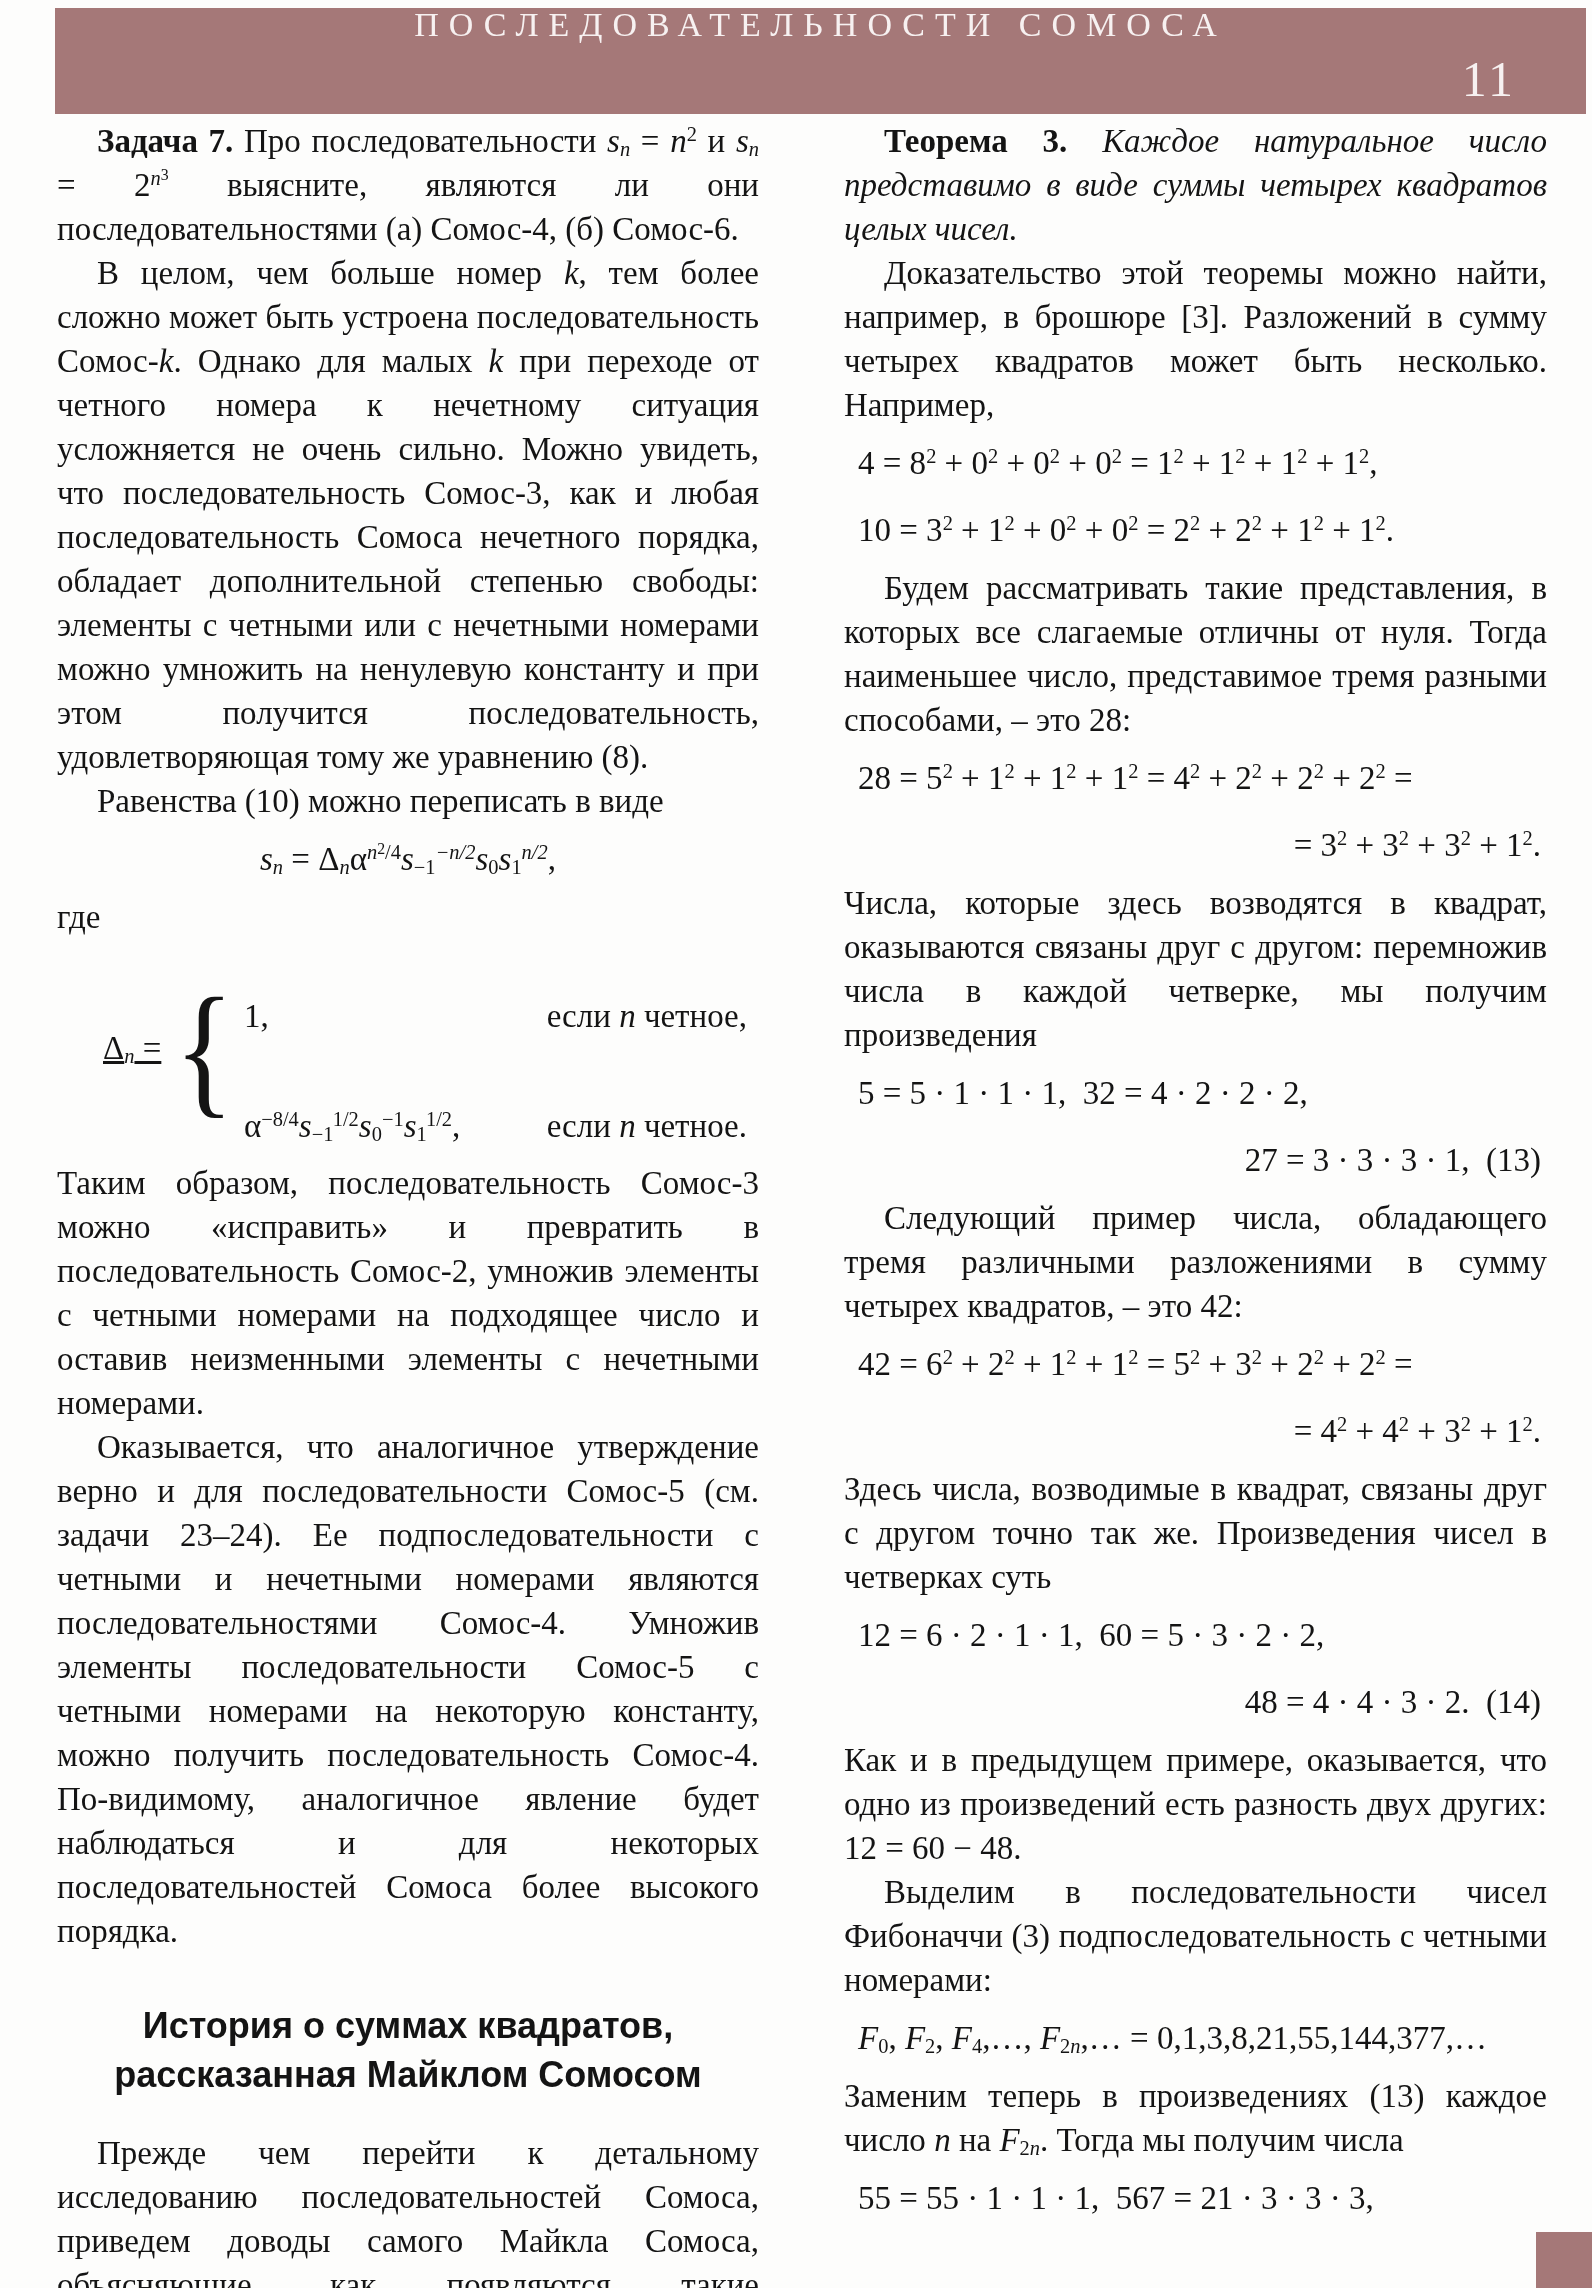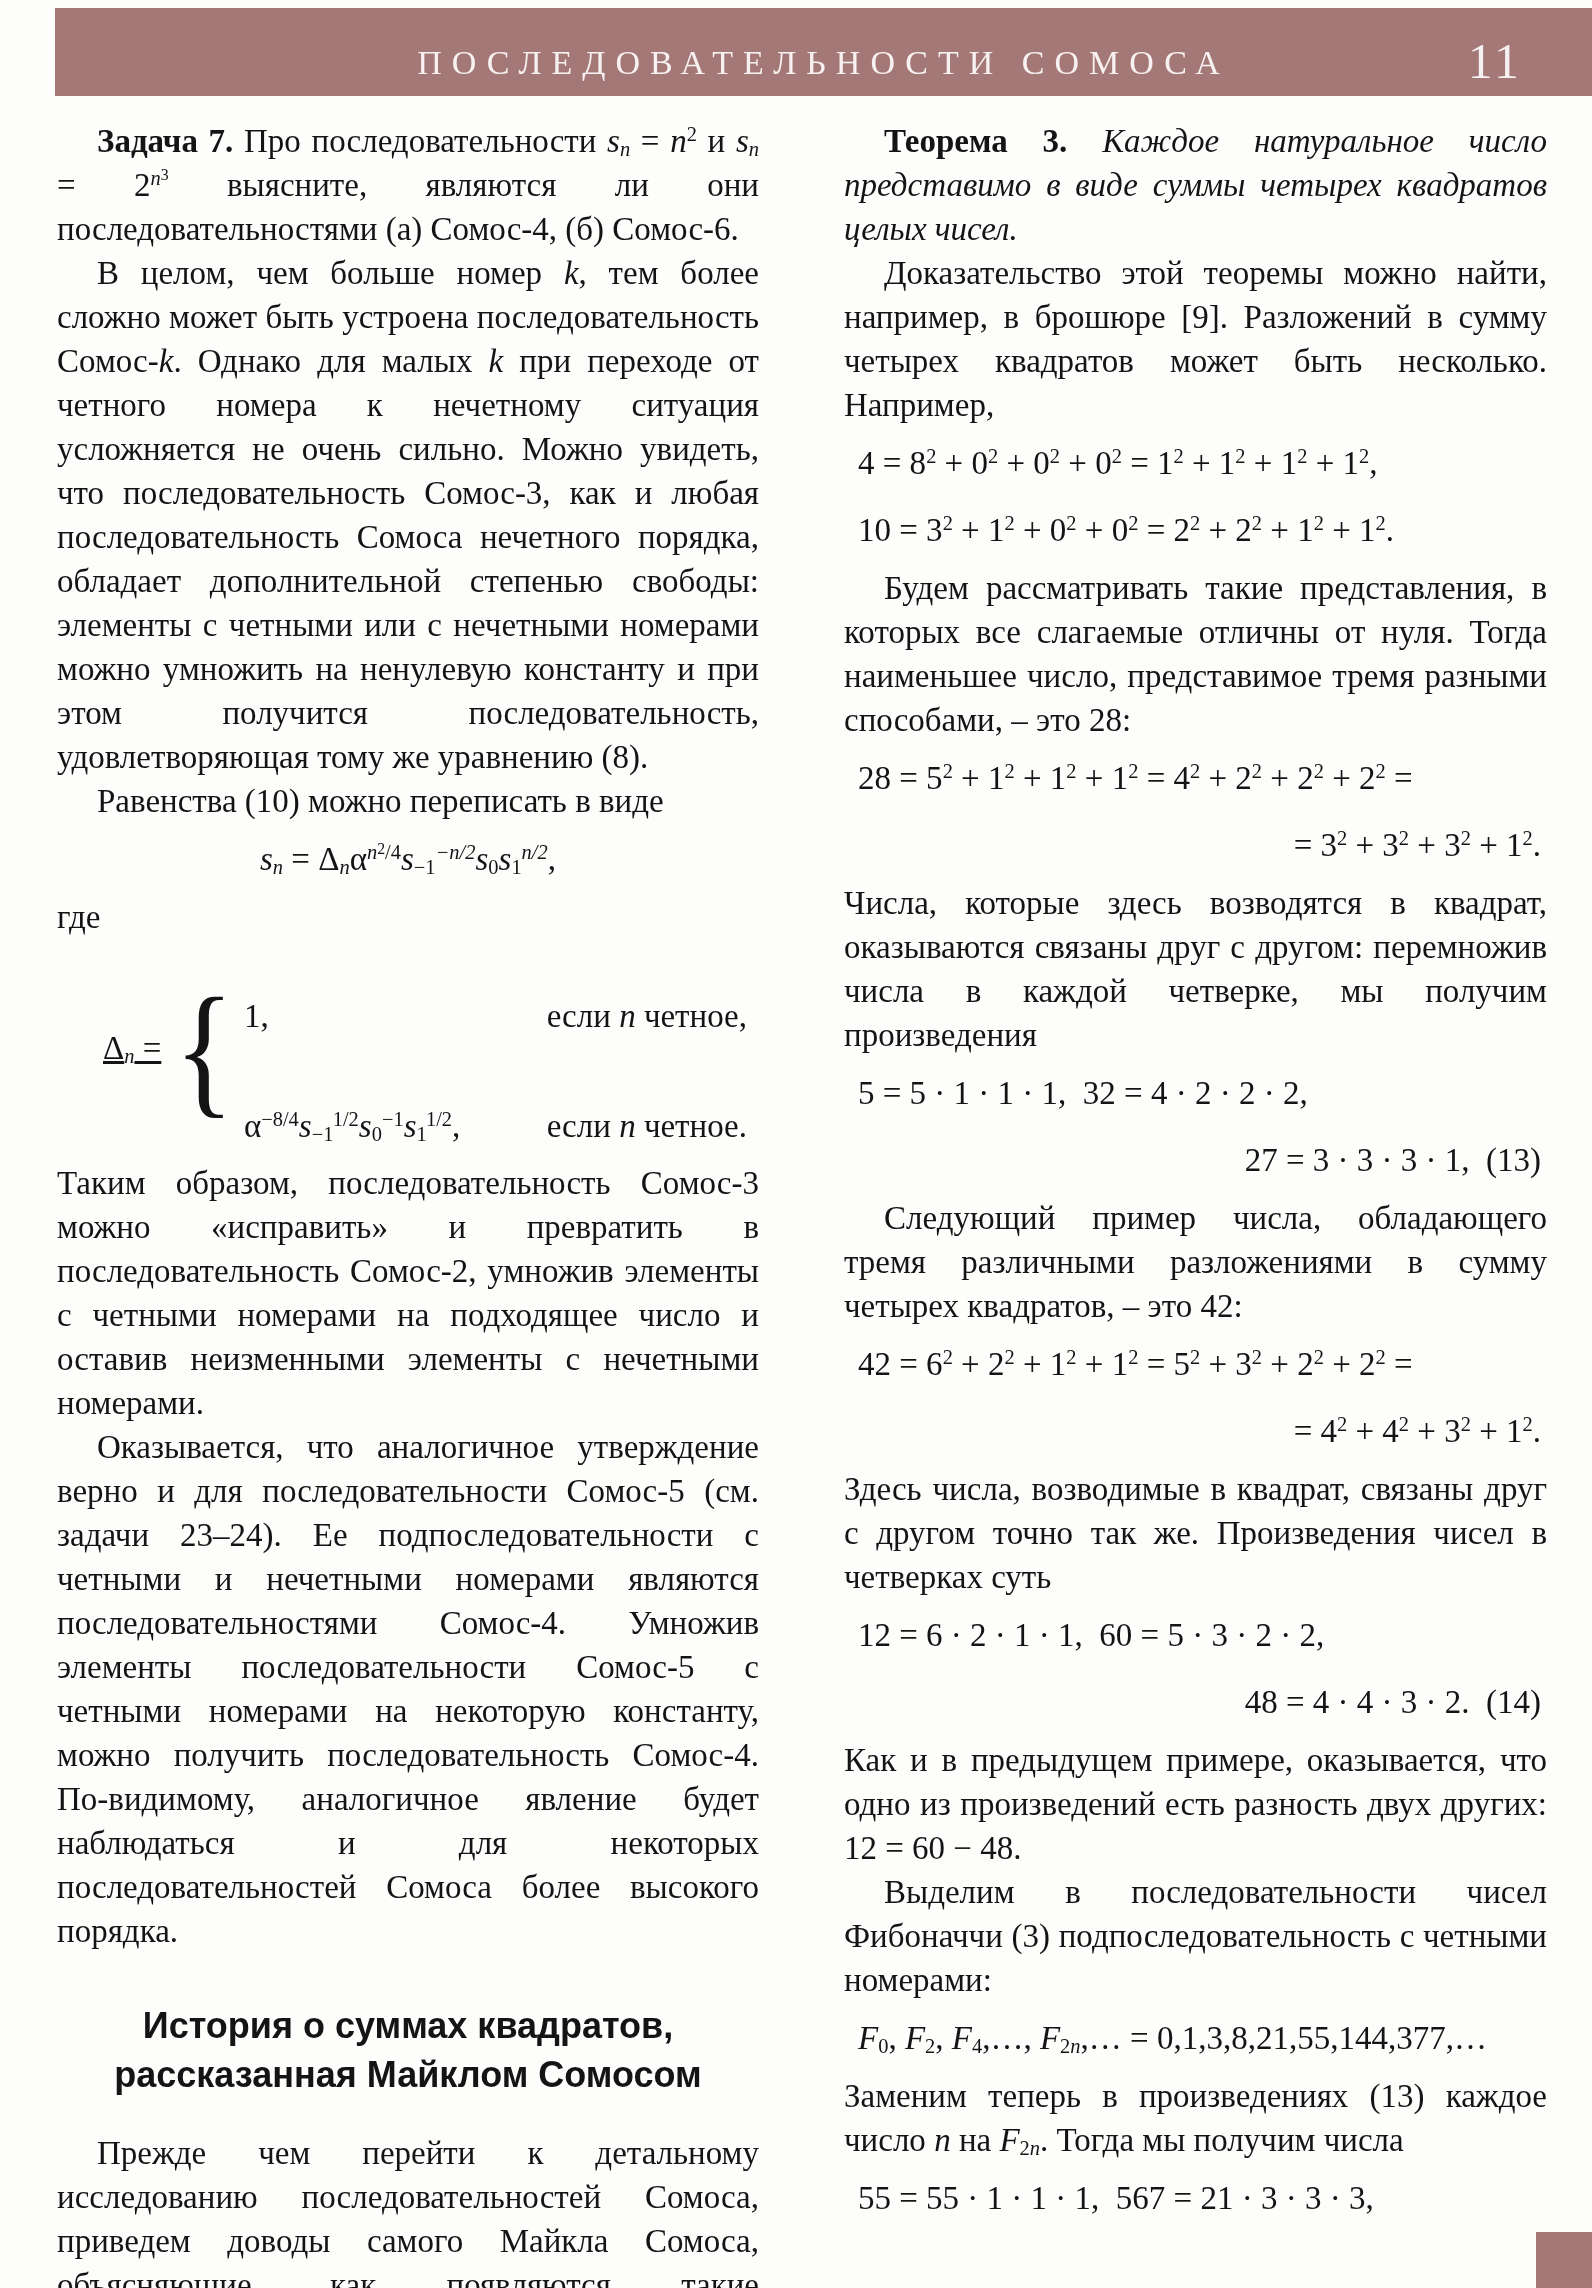--- a/index.html
+++ b/index.html
@@ -4,22 +4,22 @@
 <style>
   :root{
     --band:#a57878; --band-text:#f7f1f1; --ink:#141414; --paper:#fdfdfc;
   }
   html,body{margin:0;padding:0;}
   body{background:#ffffff;}
   .page{position:relative;width:1592px;height:2289px;background:var(--paper);
         overflow:hidden;font-family:"Liberation Serif",serif;color:var(--ink);}
 
   
-  .band{position:absolute;left:55px;top:8px;right:0;height:88px;background:var(--band);
-        display:flex;align-items:flex-end;justify-content:center;}
+  .band{position:absolute;left:55px;top:8px;right:6px;height:106px;background:var(--band);
+        display:flex;justify-content:center;}
   .band-title{color:var(--band-text);font-size:34px;letter-spacing:10px;
               line-height:1;padding-bottom:16px;white-space:nowrap;}
   .band-page{position:absolute;right:70px;bottom:10px;font-size:50px;
              color:var(--band-text);line-height:1;letter-spacing:3px;margin-left:12px;}
 
   
   .col{position:absolute;top:119px;font-size:33px;line-height:44px;
        text-align:justify;hyphens:auto;-webkit-hyphens:auto;}
   .col-left{left:57px;width:702px;}
   .col-right{left:844px;width:703px;}
@@ -82,21 +82,21 @@
       </div>
       <p class="body"><span>Таким образом, последовательность Сомос-3 можно «исправить» и превратить в последовательность Сомос-2, умножив элементы с четными номерами на подходящее число и оставив неизменными элементы с нечетными номерами.</span></p>
       <p class="body ind"><span>Оказывается, что аналогичное утверждение верно и для последовательности Сомос-5 (см. задачи 23–24). Ее подпоследовательности с четными и нечетными номерами являются последовательностями Сомос-4. Умножив элементы последовательности Сомос-5 с четными номерами на некоторую константу, можно получить последовательность Сомос-4. По-видимому, аналогичное явление будет наблюдаться и для некоторых последовательностей Сомоса более высокого порядка.</span></p>
       <h2 class="subhead">История о суммах квадратов,
 рассказанная Майклом Сомосом</h2>
       <p class="body ind"><span>Прежде чем перейти к детальному исследованию последовательностей Сомоса, приведем доводы самого Майкла Сомоса, объясняющие, как появляются такие последовательности, см. [3].</span></p>
       <p class="body ind"><span>Одним из классических результатов теории чисел является следующая теорема Лагранжа.</span></p>
     </section>
   <section class="col col-right">
       <p class="body ind"><span class="b">Теорема 3.</span><span class="i"> Каждое натуральное число представимо в виде суммы четырех квадратов целых чисел.</span></p>
-      <p class="body ind"><span>Доказательство этой теоремы можно найти, например, в брошюре [9]. Разложений в сумму четырех квадратов может быть несколько. Например,</span></p>
+      <p class="body ind"><span>Доказательство этой теоремы можно найти, например, в брошюре [3]. Разложений в сумму четырех квадратов может быть несколько. Например,</span></p>
       <div class="eq left"><span>4 = 8</span><span class="sp">2</span><span> + 0</span><span class="sp">2</span><span> + 0</span><span class="sp">2</span><span> + 0</span><span class="sp">2</span><span> = 1</span><span class="sp">2</span><span> + 1</span><span class="sp">2</span><span> + 1</span><span class="sp">2</span><span> + 1</span><span class="sp">2</span><span>,</span></div>
       <div class="eq left"><span>10 = 3</span><span class="sp">2</span><span> + 1</span><span class="sp">2</span><span> + 0</span><span class="sp">2</span><span> + 0</span><span class="sp">2</span><span> = 2</span><span class="sp">2</span><span> + 2</span><span class="sp">2</span><span> + 1</span><span class="sp">2</span><span> + 1</span><span class="sp">2</span><span>.</span></div>
       <p class="body ind"><span>Будем рассматривать такие представления, в которых все слагаемые отличны от нуля. Тогда наименьшее число, представимое тремя разными способами, – это 28:</span></p>
       <div class="eq left"><span>28 = 5</span><span class="sp">2</span><span> + 1</span><span class="sp">2</span><span> + 1</span><span class="sp">2</span><span> + 1</span><span class="sp">2</span><span> = 4</span><span class="sp">2</span><span> + 2</span><span class="sp">2</span><span> + 2</span><span class="sp">2</span><span> + 2</span><span class="sp">2</span><span> =</span></div>
       <div class="eq right"><span>= 3</span><span class="sp">2</span><span> + 3</span><span class="sp">2</span><span> + 3</span><span class="sp">2</span><span> + 1</span><span class="sp">2</span><span>.</span></div>
       <p class="body"><span>Числа, которые здесь возводятся в квадрат, оказываются связаны друг с другом: перемножив числа в каждой четверке, мы получим произведения</span></p>
       <div class="eq left"><span>5 = 5 · 1 · 1 · 1, 32 = 4 · 2 · 2 · 2,</span></div>
       <div class="eq right"><span>27 = 3 · 3 · 3 · 1, (13)</span></div>
       <p class="body ind"><span>Следующий пример числа, обладающего тремя различными разложениями в сумму четырех квадратов, – это 42:</span></p>
       <div class="eq left"><span>42 = 6</span><span class="sp">2</span><span> + 2</span><span class="sp">2</span><span> + 1</span><span class="sp">2</span><span> + 1</span><span class="sp">2</span><span> = 5</span><span class="sp">2</span><span> + 3</span><span class="sp">2</span><span> + 2</span><span class="sp">2</span><span> + 2</span><span class="sp">2</span><span> =</span></div>

